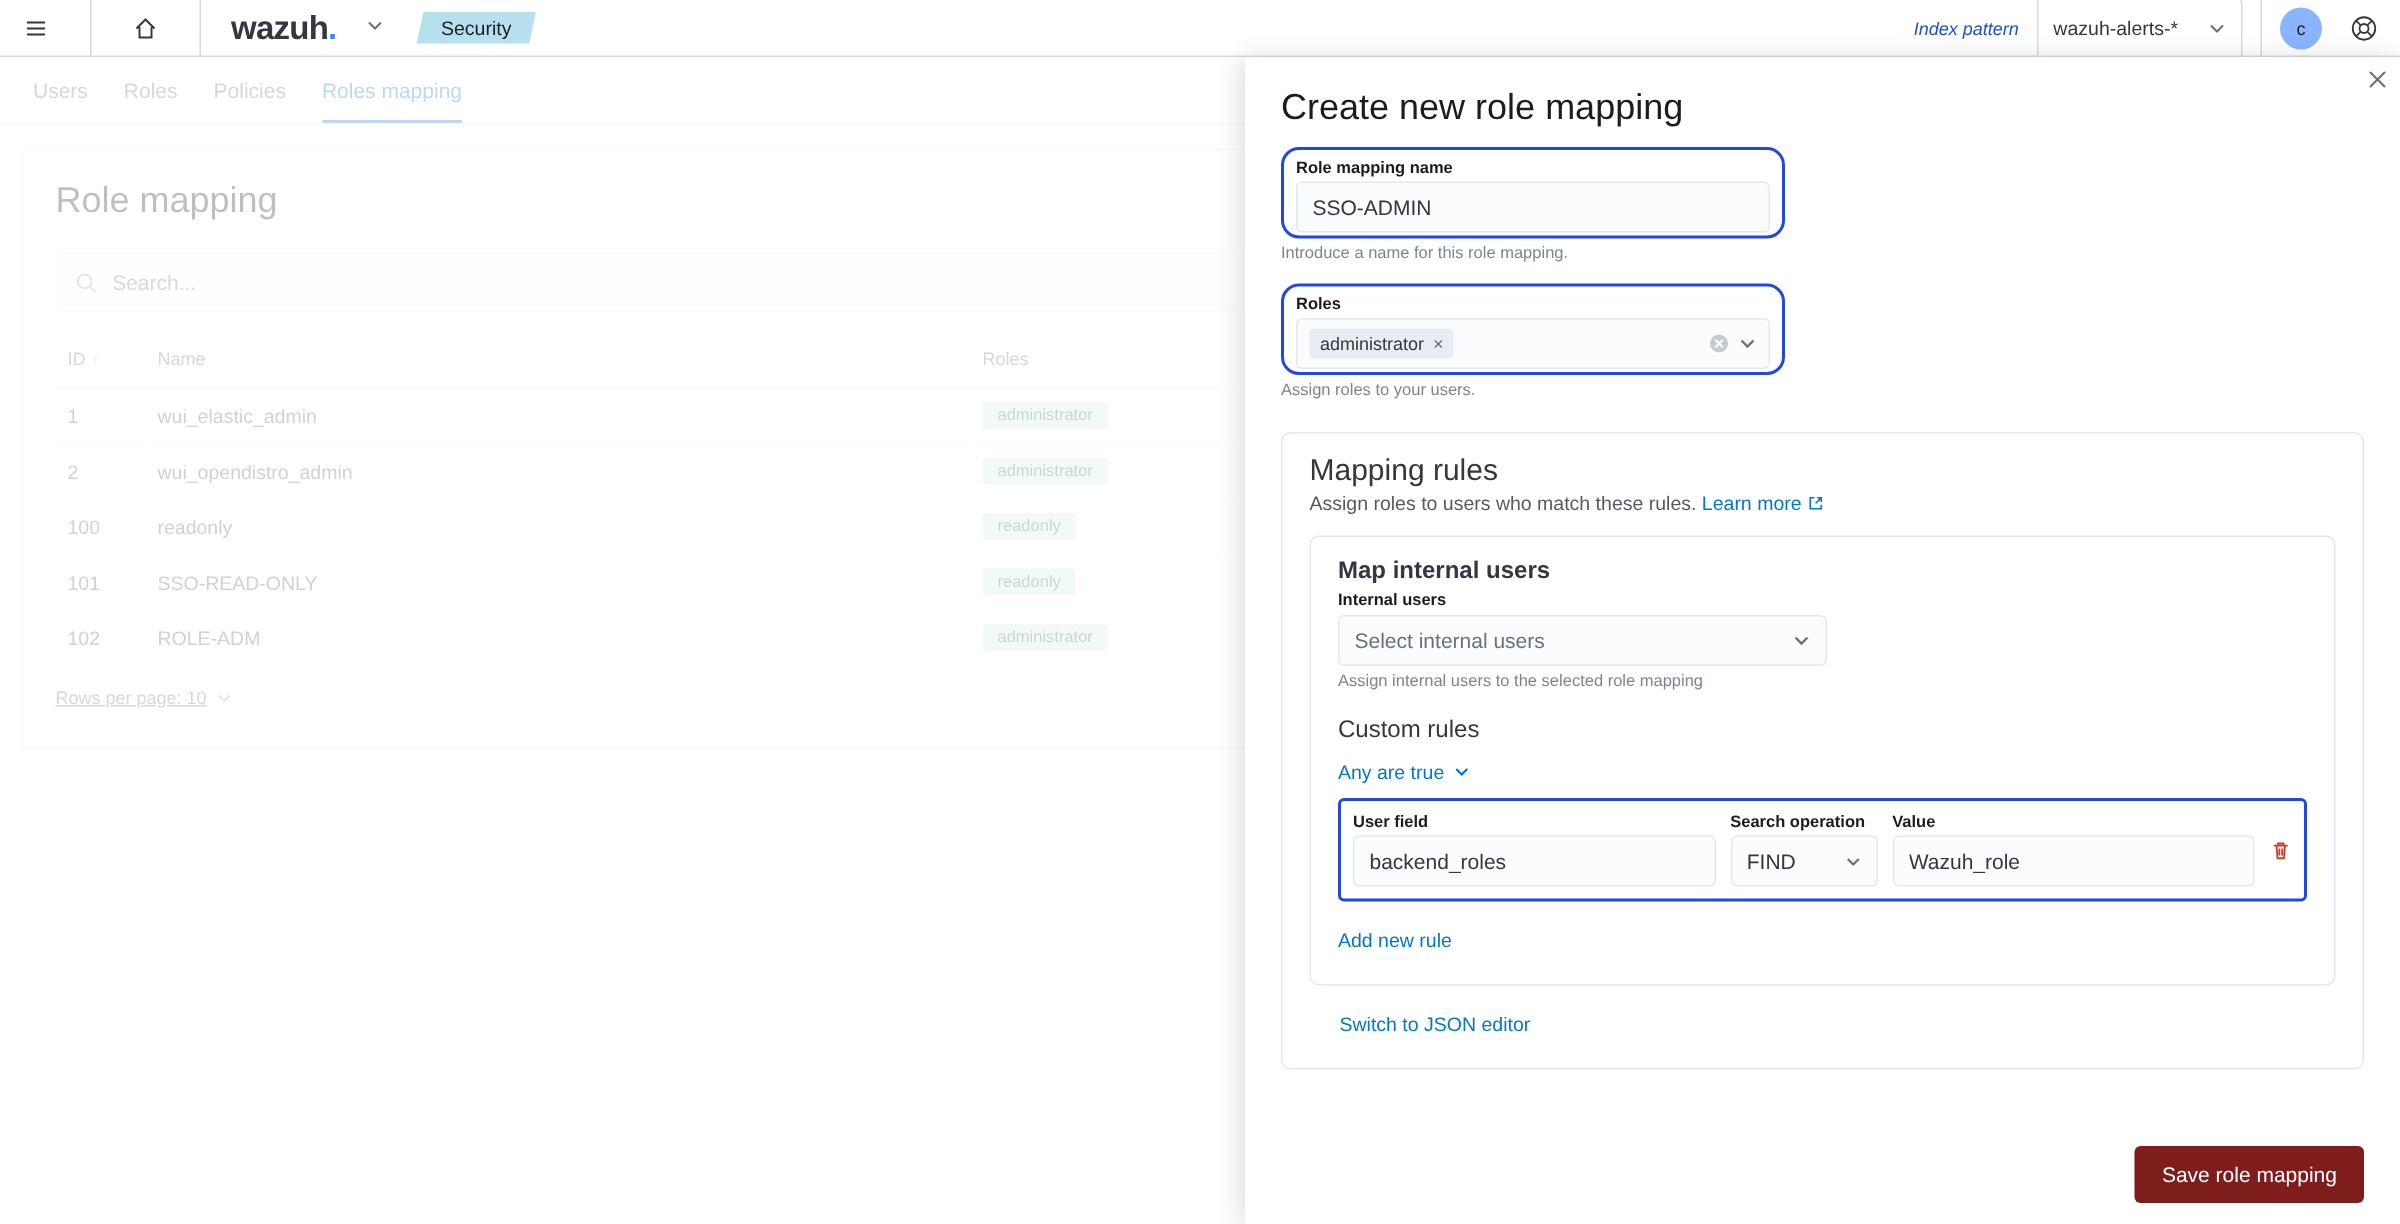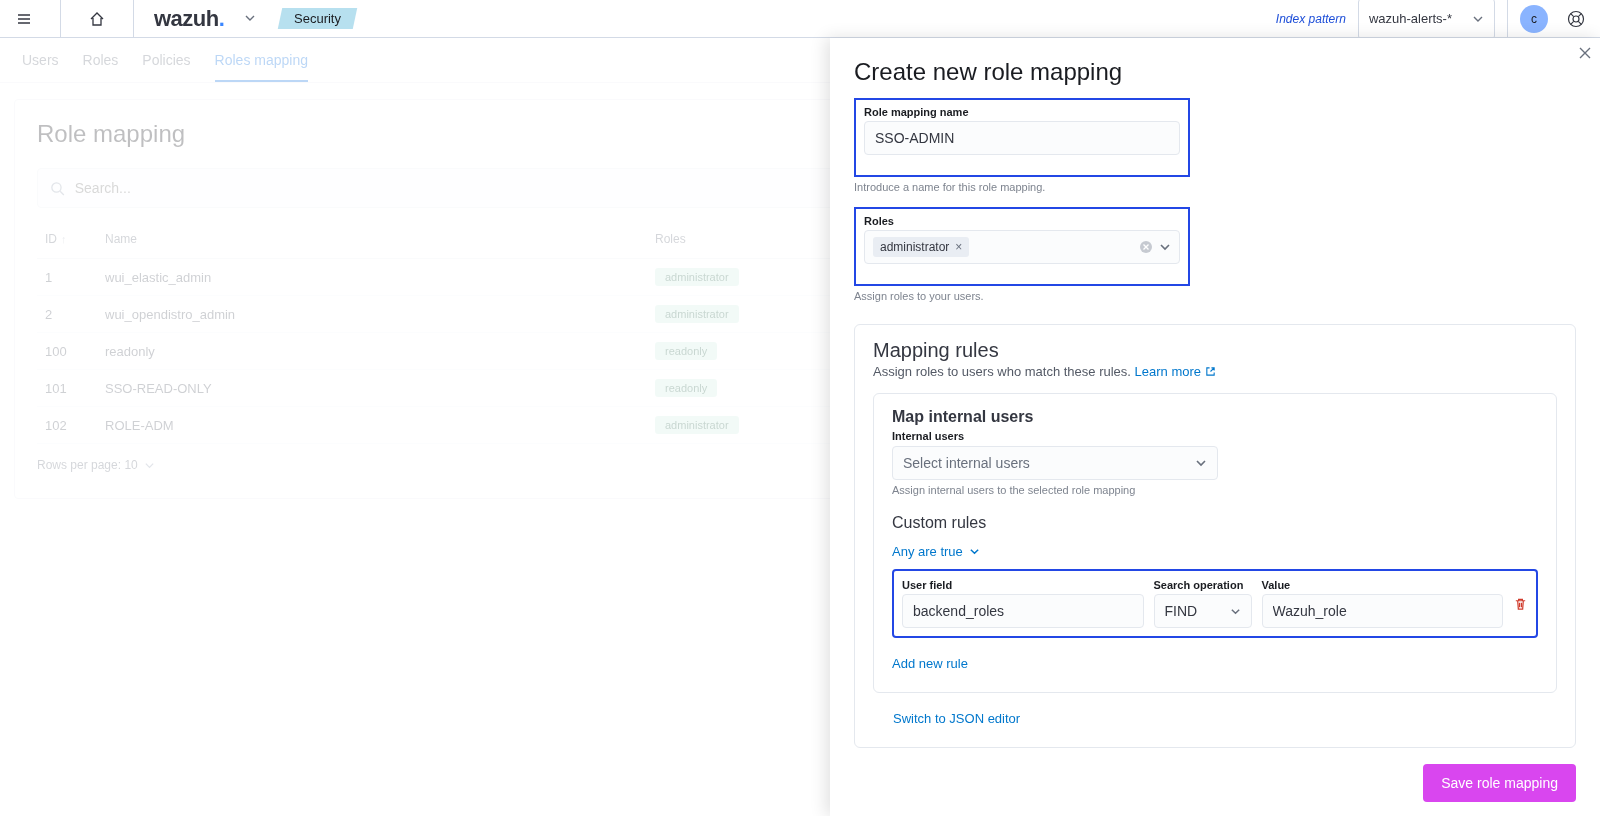--- a/index.html
+++ b/index.html
@@ -24,30 +24,30 @@
   .tab { color: #69707d; padding-bottom: 12px; cursor: pointer; }
   .tab.active { color: #1170de; border-bottom: 2px solid #1170de; }
   .page-card { margin: 16px 14px; border: 1px solid #eceef3; border-radius: 4px; padding: 20px 22px 26px 22px; }
   .page-title { font-size: 24px; font-weight: 400; color: #1a1c21; margin-bottom: 20px; }
   .search-row { display: flex; align-items: center; gap: 10px; background: #fbfcfd; border: 1px solid #eceff4; border-radius: 4px; height: 40px; padding: 0 12px; color: #98a2b3; margin-bottom: 12px; }
   .table { width: 100%; font-size: 13px; border-collapse: collapse; }
   .table th { text-align: left; color: #69707d; font-weight: 500; padding: 12px 8px; border-bottom: 1px solid #eceff4; font-size: 12px; }
   .table td { padding: 9px 8px; border-bottom: 1px solid #f5f7fa; color: #545a66; }
   .sort-arrow { color: #b6bcc6; font-size: 11px; margin-left: 4px; }
   .role-badge { background: #d1eee3; color: #3b6e5a; font-size: 11px; padding: 3px 10px; border-radius: 3px; display: inline-block; }
-  .rows-per-page { font-size: 12px; color: #69707d; margin-top: 14px; display: flex; align-items: center; gap: 6px; }
+  .rows-per-page { font-size: 12px; color: #69707d; margin-top: 14px; display: flex; align-items: center; gap: 6px; text-decoration: underline; }
   .dim-overlay { position: absolute; inset: 0; background: rgba(255,255,255,0.72); pointer-events: none; z-index: 5; }
   
   .flyout { position: absolute; top: 0; right: 0; width: 770px; height: 778px; background: #fff; box-shadow: -4px 0 16px rgba(0,0,0,0.12); z-index: 10; display: flex; flex-direction: column; }
   .flyout-close { position: absolute; top: 8px; right: 8px; color: #69707d; cursor: pointer; }
   .flyout-header { padding: 20px 24px 12px 24px; }
   .flyout-title { font-size: 24px; font-weight: 400; color: #1a1c21; }
   .form-section { padding: 0 24px; }
   .form-field { margin-bottom: 14px; }
-  .highlighted { border: 2px solid #2347e5; border-radius: 0; padding: 6px 8px 20px 8px; position: relative; }
+  .highlighted { border: 2px solid #2347e5; border-radius: 12px; padding: 6px 8px 2px 8px; position: relative; }
   .field-label-inset { font-size: 11px; color: #1a1c21; font-weight: 600; margin-bottom: 3px; display: block; }
   .text-input, .dropdown-box { width: 100%; height: 34px; border: 1px solid #e4e8ee; border-radius: 4px; background: #fbfcfd; padding: 0 10px; font-size: 14px; color: #343741; display: flex; align-items: center; justify-content: space-between; }
   .helper-text { font-size: 11px; color: #7e848f; margin-top: 4px; }
   .roles-box { width: 100%; min-height: 34px; border: 1px solid #e4e8ee; border-radius: 4px; background: #fbfcfd; padding: 4px 8px; display: flex; align-items: center; justify-content: space-between; }
   .role-tag { background: #e9edf3; border-radius: 3px; padding: 3px 7px; font-size: 12px; display: inline-flex; align-items: center; gap: 6px; }
   .role-tag-x { color: #69707d; cursor: pointer; }
   .roles-actions { display: flex; align-items: center; gap: 6px; color: #98a2b3; }
   .mapping-panel { margin: 8px 24px 0 24px; border: 1px solid #e4e8ee; border-radius: 6px; padding: 14px 18px 20px 18px; }
   .mapping-title { font-size: 20px; font-weight: 500; margin-bottom: 2px; }
   .mapping-sub { font-size: 13px; color: #545a66; margin-bottom: 14px; }
@@ -60,21 +60,21 @@
   .rule-row { display: flex; gap: 10px; align-items: flex-start; border: 2px solid #2347e5; border-radius: 4px; padding: 8px; }
   .rule-col { display: flex; flex-direction: column; }
   .rule-col.small { width: 98px; }
   .rule-col.grow { flex: 1; }
   .rule-label { font-size: 11px; color: #1a1c21; font-weight: 600; margin-bottom: 3px; }
   .delete-col { display: flex; align-items: center; padding-top: 18px; }
   .trash { color: #d03b2c; cursor: pointer; }
   .add-rule { color: #0077cc; font-size: 13px; cursor: pointer; margin-top: 18px; display: inline-block; }
   .json-link { color: #0077cc; font-size: 13px; cursor: pointer; margin-top: 18px; display: inline-block; padding-left: 20px; }
   .flyout-footer { margin-top: auto; display: flex; justify-content: flex-end; padding: 14px 24px; }
-  .primary-btn { background: #d946ef; color: #fff; border: none; border-radius: 4px; height: 38px; padding: 0 18px; font-size: 14px; font-weight: 500; cursor: pointer; }
+  .primary-btn { background: #7f1d1d; color: #fff; border: none; border-radius: 4px; height: 38px; padding: 0 18px; font-size: 14px; font-weight: 500; cursor: pointer; }
   input { font-family: inherit; outline: none; }
   .input-plain { border: none; background: transparent; width: 100%; height: 100%; font-size: 14px; color: #343741; }
 </style>
 </head>
 <body>
 
 <div class="topbar">
   <div class="topbar-left">
     <div class="icon-btn">
       <svg width="16" height="16" viewBox="0 0 16 16">

